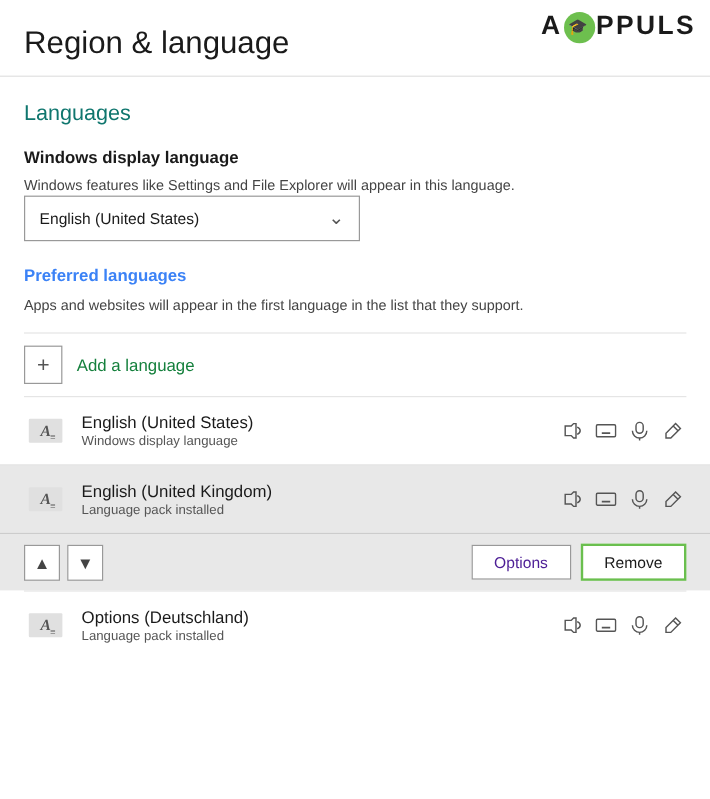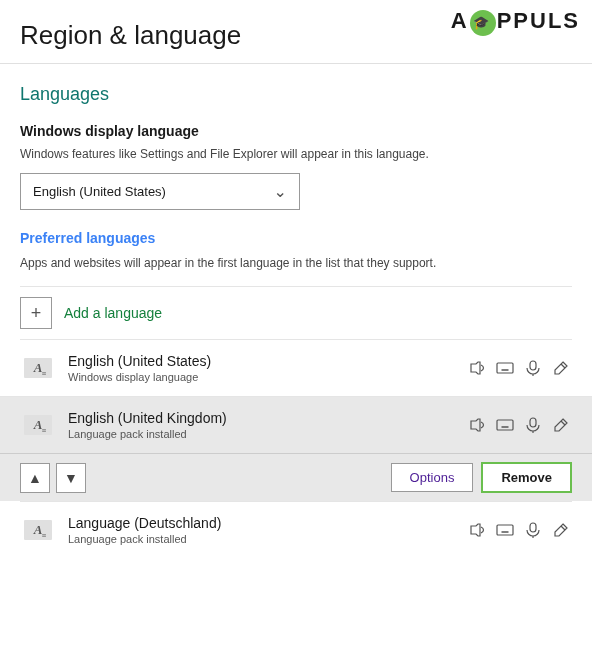--- a/index.html
+++ b/index.html
@@ -44,21 +44,20 @@
     }
     .setting-label {
       font-size: 14px;
       font-weight: 600;
       color: #1a1a1a;
       margin-bottom: 6px;
     }
     .setting-desc {
       font-size: 12px;
       color: #444;
-      margin-bottom: 10px;
       line-height: 1.5;
     }
     .dropdown-select {
       display: flex;
       align-items: center;
       justify-content: space-between;
       border: 1px solid #999;
       padding: 8px 12px;
       width: 280px;
       cursor: pointer;
@@ -189,21 +188,21 @@
       margin-right: 8px;
       color: #4c1d95;
     }
     .remove-btn {
       padding: 6px 18px;
       border: 2px solid #6abf4e;
       background: #fff;
       font-size: 13px;
       cursor: pointer;
       color: #1a1a1a;
-      font-weight: 700;
+      font-weight: 400;
     }
     .watermark {
       position: absolute;
       top: 8px;
       right: 12px;
       display: flex;
       align-items: center;
       gap: 2px;
       margin-left: 36px;
     }
@@ -345,21 +344,21 @@
 
       <div class="language-row">
         <div class="lang-icon">
           <svg viewBox="0 0 32 32" xmlns="http://www.w3.org/2000/svg">
             <rect x="2" y="6" width="28" height="20" rx="1" fill="#e0e0e0"></rect>
             <text x="16" y="20" text-anchor="middle" font-size="13" font-family="serif" fill="#555" font-style="italic" font-weight="bold">A</text>
             <text x="22" y="24" text-anchor="middle" font-size="8" font-family="serif" fill="#555" font-style="italic">≡</text>
           </svg>
         </div>
         <div class="lang-info">
-          <div class="lang-name">Language (Deutschland)</div>
+          <div class="lang-name">Options (Deutschland)</div>
           <div class="lang-status">Language pack installed</div>
         </div>
         <div class="lang-actions">
           <div class="lang-action-icon">
             <svg width="18" height="18" viewBox="0 0 18 18">
                 <path d="M3 5h5l2-2h2v12h-2l-2-2H3z" fill="none" stroke="#555" stroke-width="1.2"></path>
                 <path d="M13 6c1.5.7 2.5 2 2.5 3s-1 2.3-2.5 3" fill="none" stroke="#555" stroke-width="1.2"></path>
               </svg>
           </div>
           <div class="lang-action-icon">

